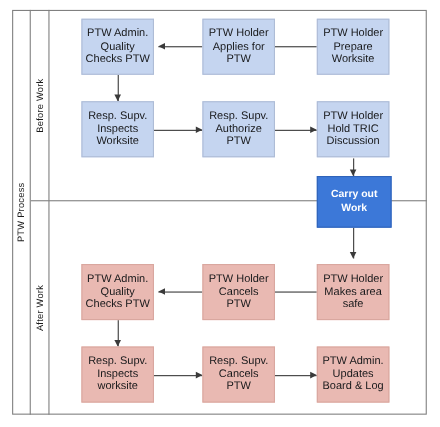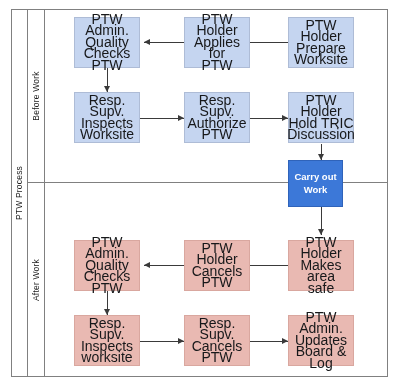--- a/index.html
+++ b/index.html
@@ -87,21 +87,21 @@
 
   
   .node {
     position: absolute;
     box-sizing: border-box;
     border: 1px solid #b9c6de;
     display: flex;
     align-items: center;
     justify-content: center;
     text-align: center;
-    font-size: 14px;
+    font-size: 10px;
     line-height: 11.5px;
     color: #17181a;
     padding: 2px;
     white-space: pre-line;
   }
   .node.blue {
     background: #c5d5f0;
     border-color: #aebcd6;
   }
   .node.pink {
@@ -214,21 +214,21 @@
   <div class="node blue" style="left:74px;  top:92px;  width:66px; height:51px;">Resp. Supv.
 Inspects
 Worksite</div>
   <div class="node blue" style="left:184px; top:92px;  width:66px; height:51px;">Resp. Supv.
 Authorize
 PTW</div>
   <div class="node blue" style="left:288px; top:92px;  width:66px; height:51px;">PTW Holder
 Hold TRIC
 Discussion</div>
 
-  <div class="node accent" style="left:288px; top:160px; width:55px; height:47px;">Carry out
+  <div class="node accent" style="left:288px; top:160px; width:68px; height:47px;">Carry out
 Work</div>
 
   <div class="node pink" style="left:74px;  top:240px; width:66px; height:51px;">PTW Admin.
 Quality
 Checks PTW</div>
   <div class="node pink" style="left:184px; top:240px; width:66px; height:51px;">PTW Holder
 Cancels PTW</div>
   <div class="node pink" style="left:288px; top:240px; width:66px; height:51px;">PTW Holder
 Makes area
 safe</div>

